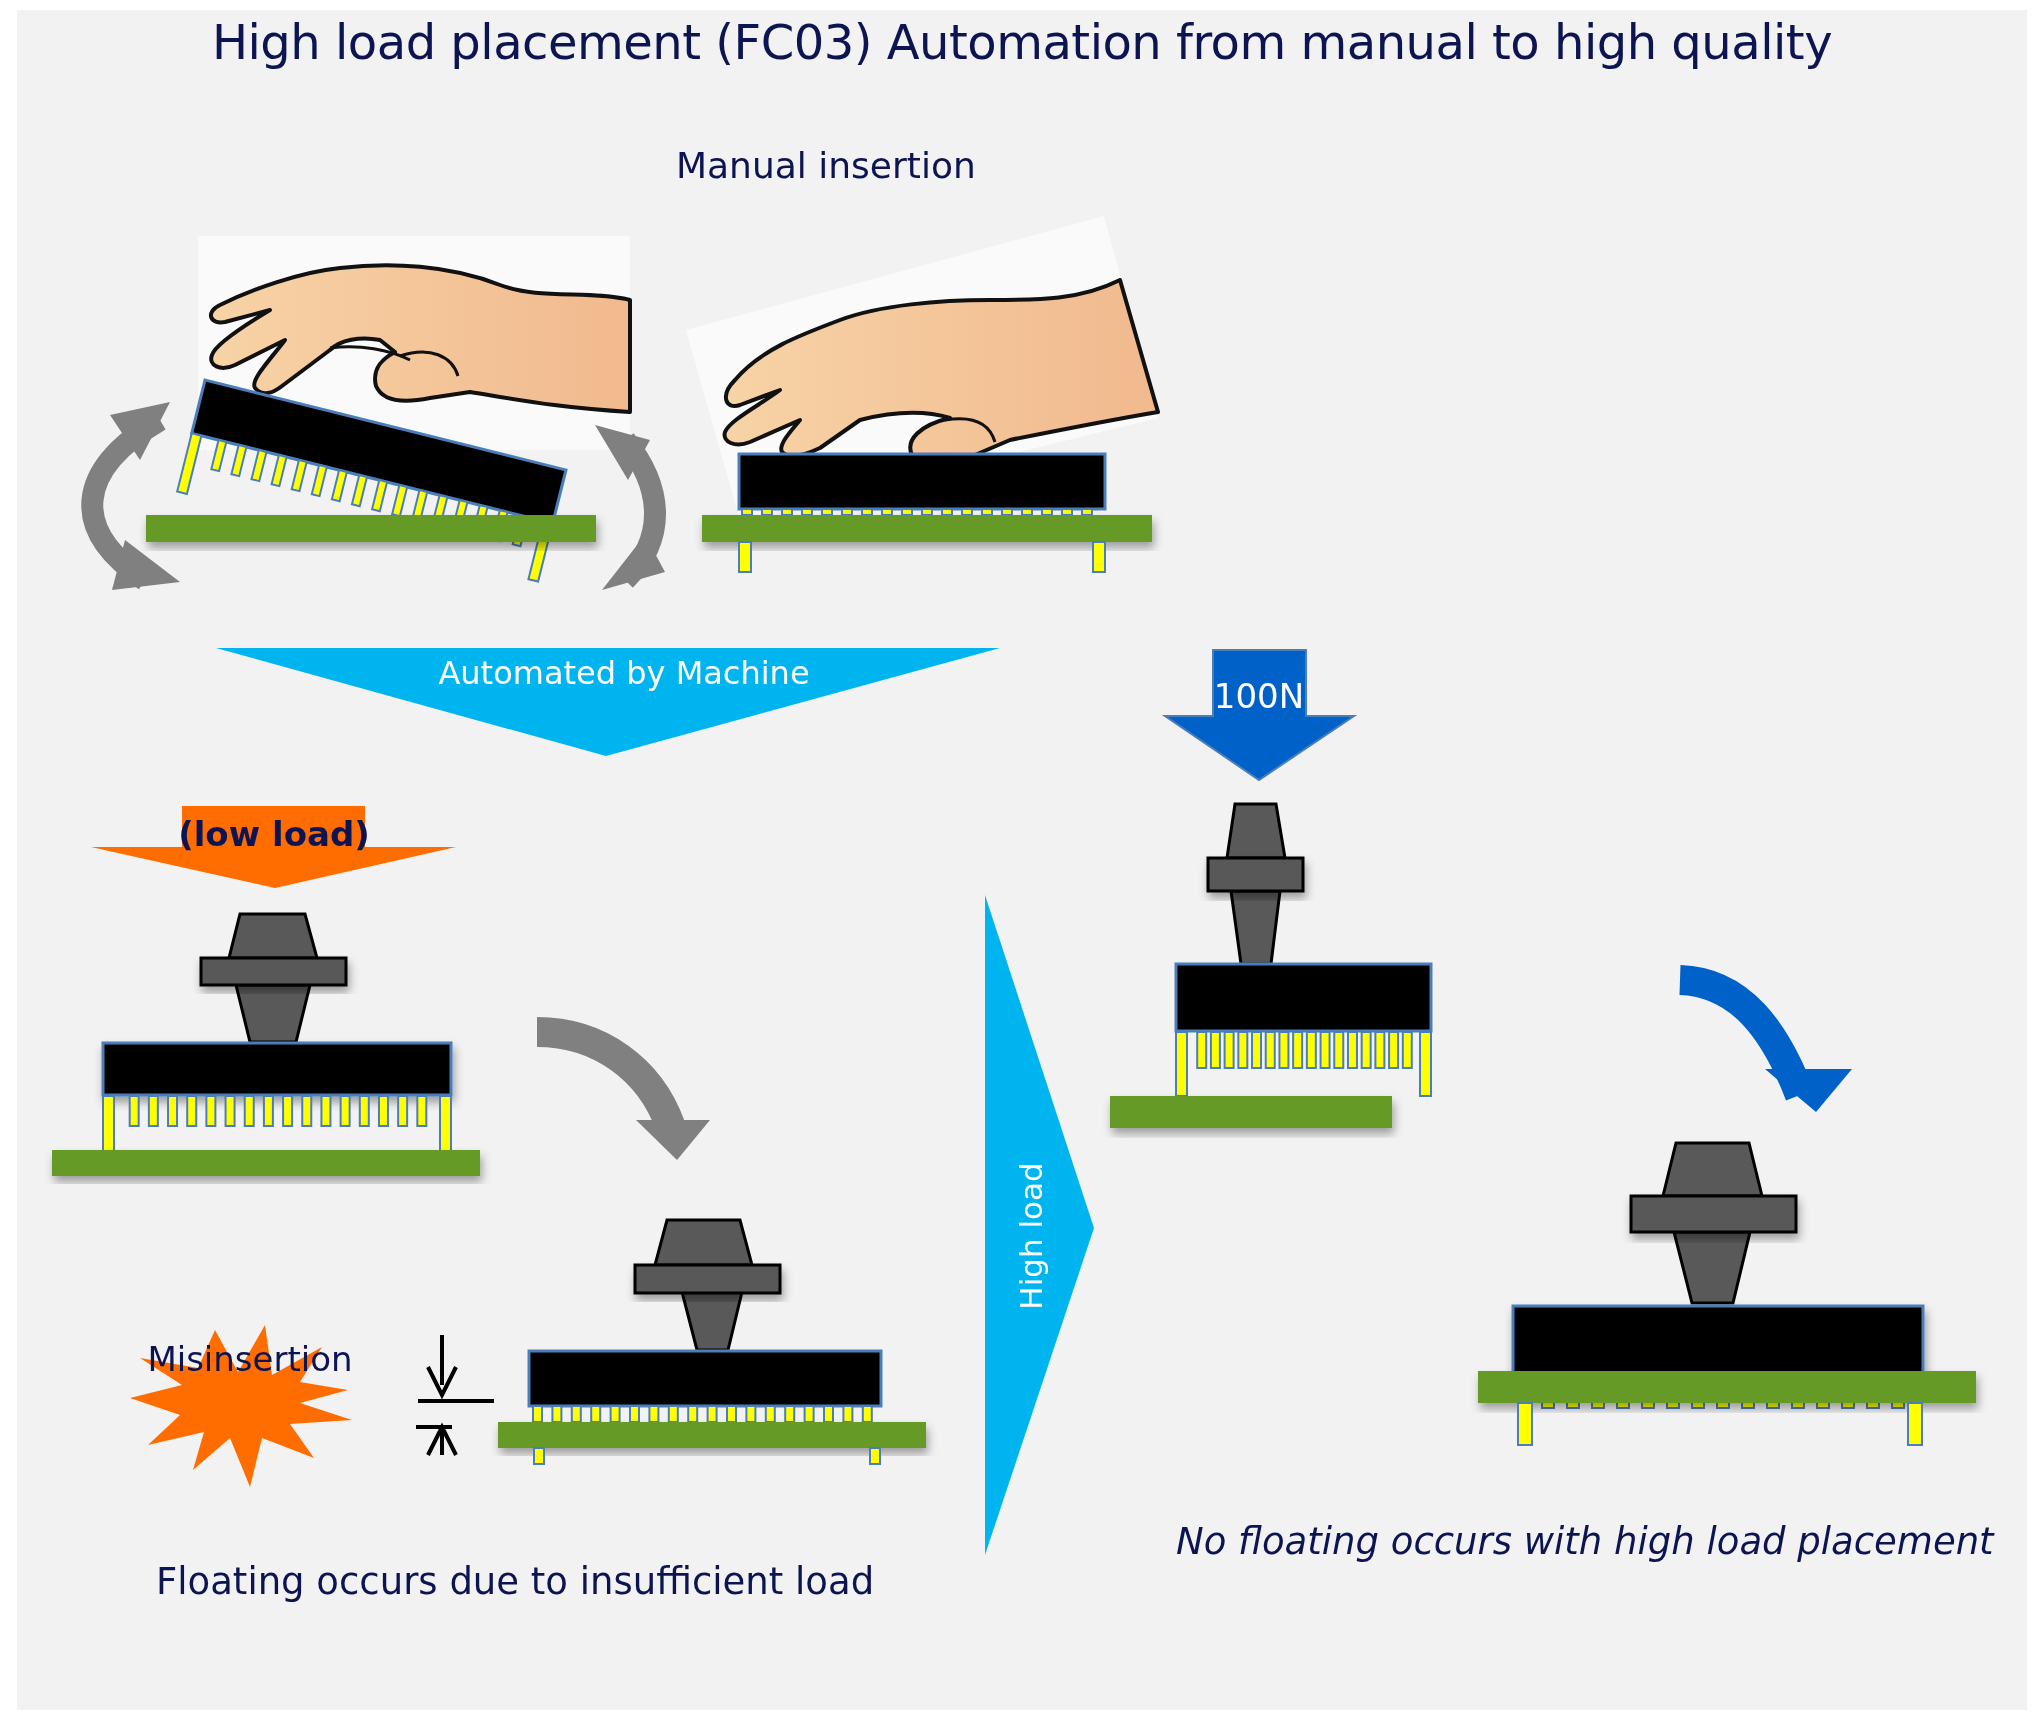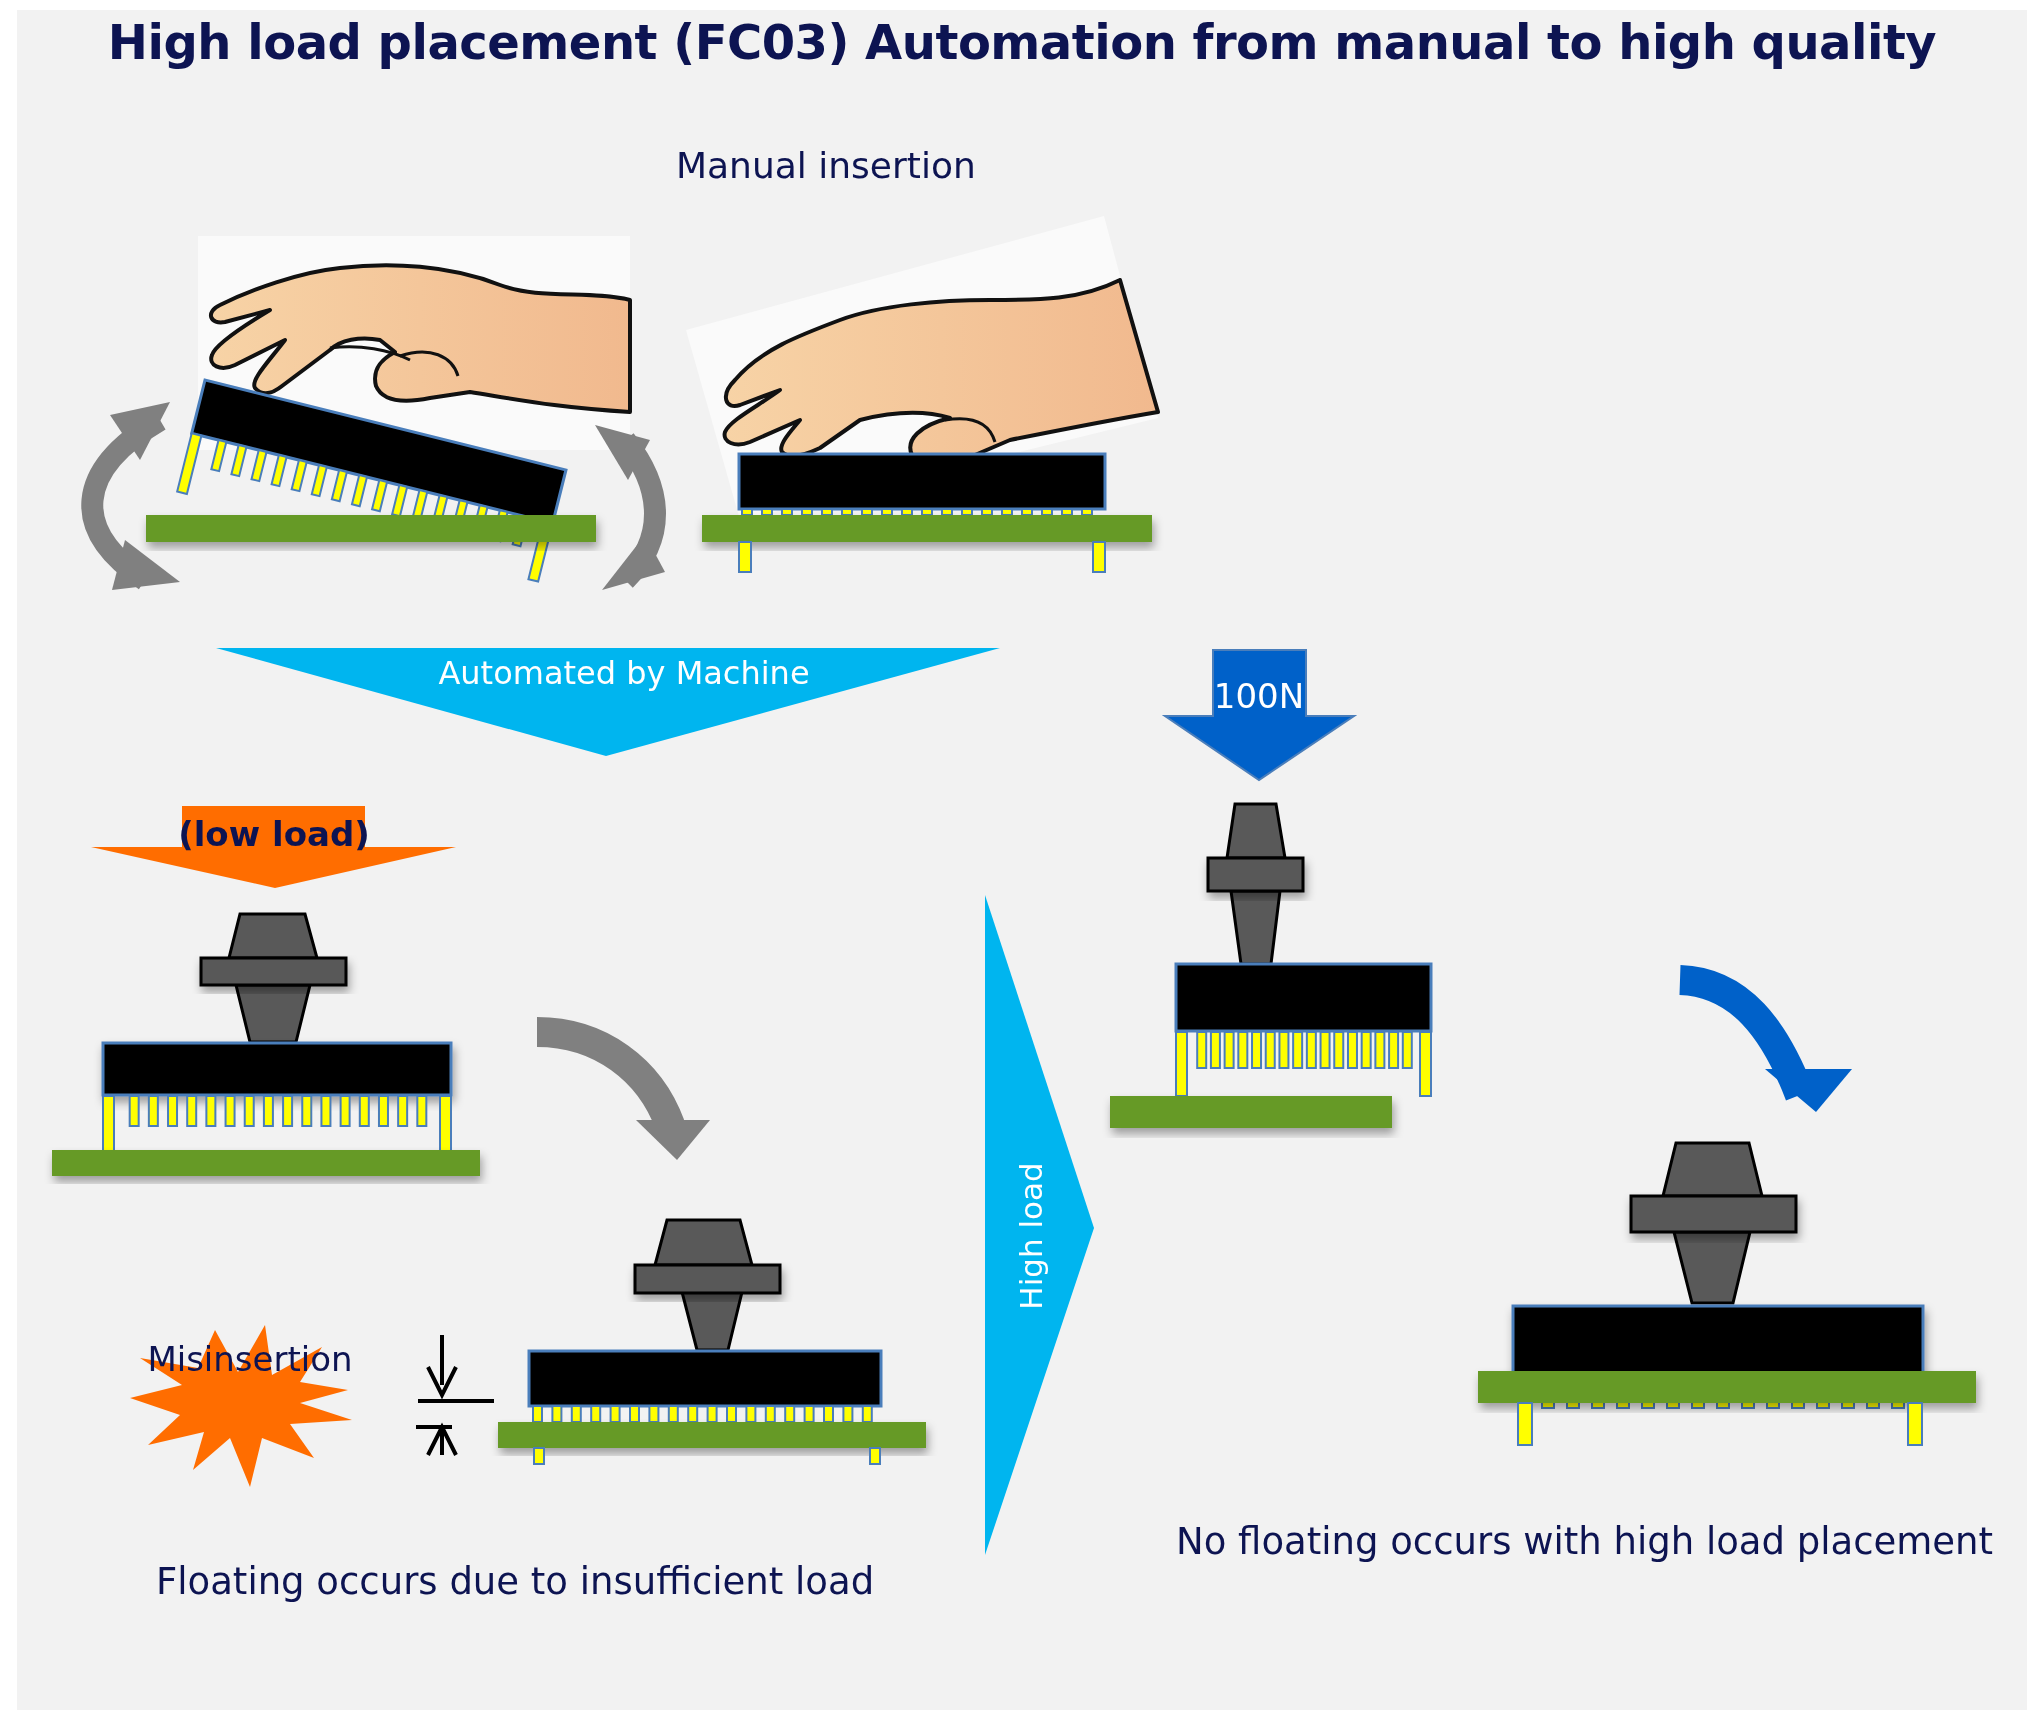--- a/index.html
+++ b/index.html
@@ -5,24 +5,24 @@
   html, body { margin: 0; padding: 0; }
   body {
     width: 2044px; height: 1719px; background: #ffffff;
     font-family: "DejaVu Sans", sans-serif; position: relative; overflow: hidden;
   }
   .canvas {
     position: absolute; left: 17px; top: 10px; width: 2010px; height: 1700px;
     background: #f2f2f2;
   }
   .txt { position: absolute; color: #0d1452; white-space: nowrap; }
-  #title { left: 0; width: 2044px; top: 14px; text-align: center; font-size: 48px; font-weight: bold; letter-spacing: -0.5px; }
+  #title { left: 0; width: 2044px; top: 14px; text-align: center; font-size: 48px; font-weight: normal; letter-spacing: -0.5px; }
   #manual-label { left: 676px; top: 145px; font-size: 36px; }
   #caption-left { left: 156px; top: 1520px; font-size: 37px; margin-top: 40px; }
-  #caption-right { left: 1176px; top: 1520px; font-size: 37px; }
+  #caption-right { left: 1176px; top: 1520px; font-size: 37px; font-style: italic; }
   svg.diagram { position: absolute; left: 0; top: 0; }
   .svgtxt { font-family: "DejaVu Sans", sans-serif; }
 </style>
 </head>
 <body>
 
 <div class="canvas"></div>
 
 <div class="txt" id="title">High load placement (FC03) Automation from manual to high quality</div>
 <div class="txt" id="manual-label">Manual insertion</div>

